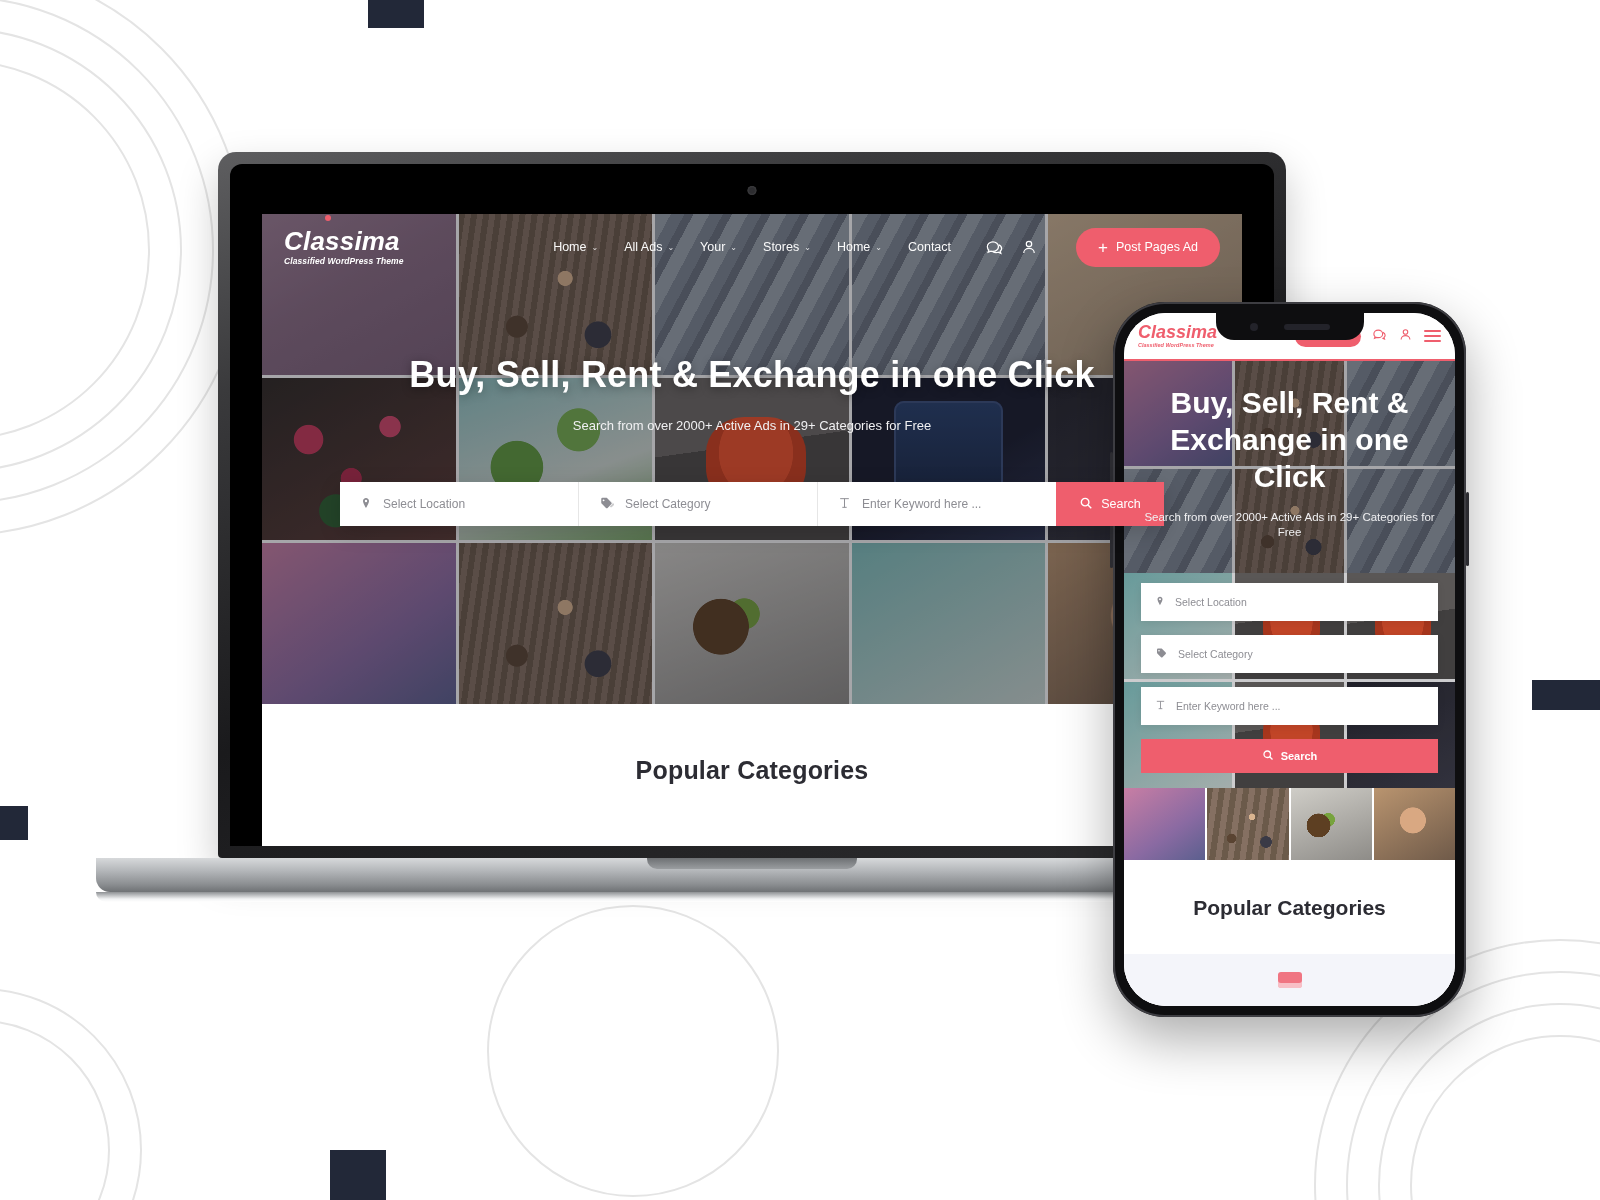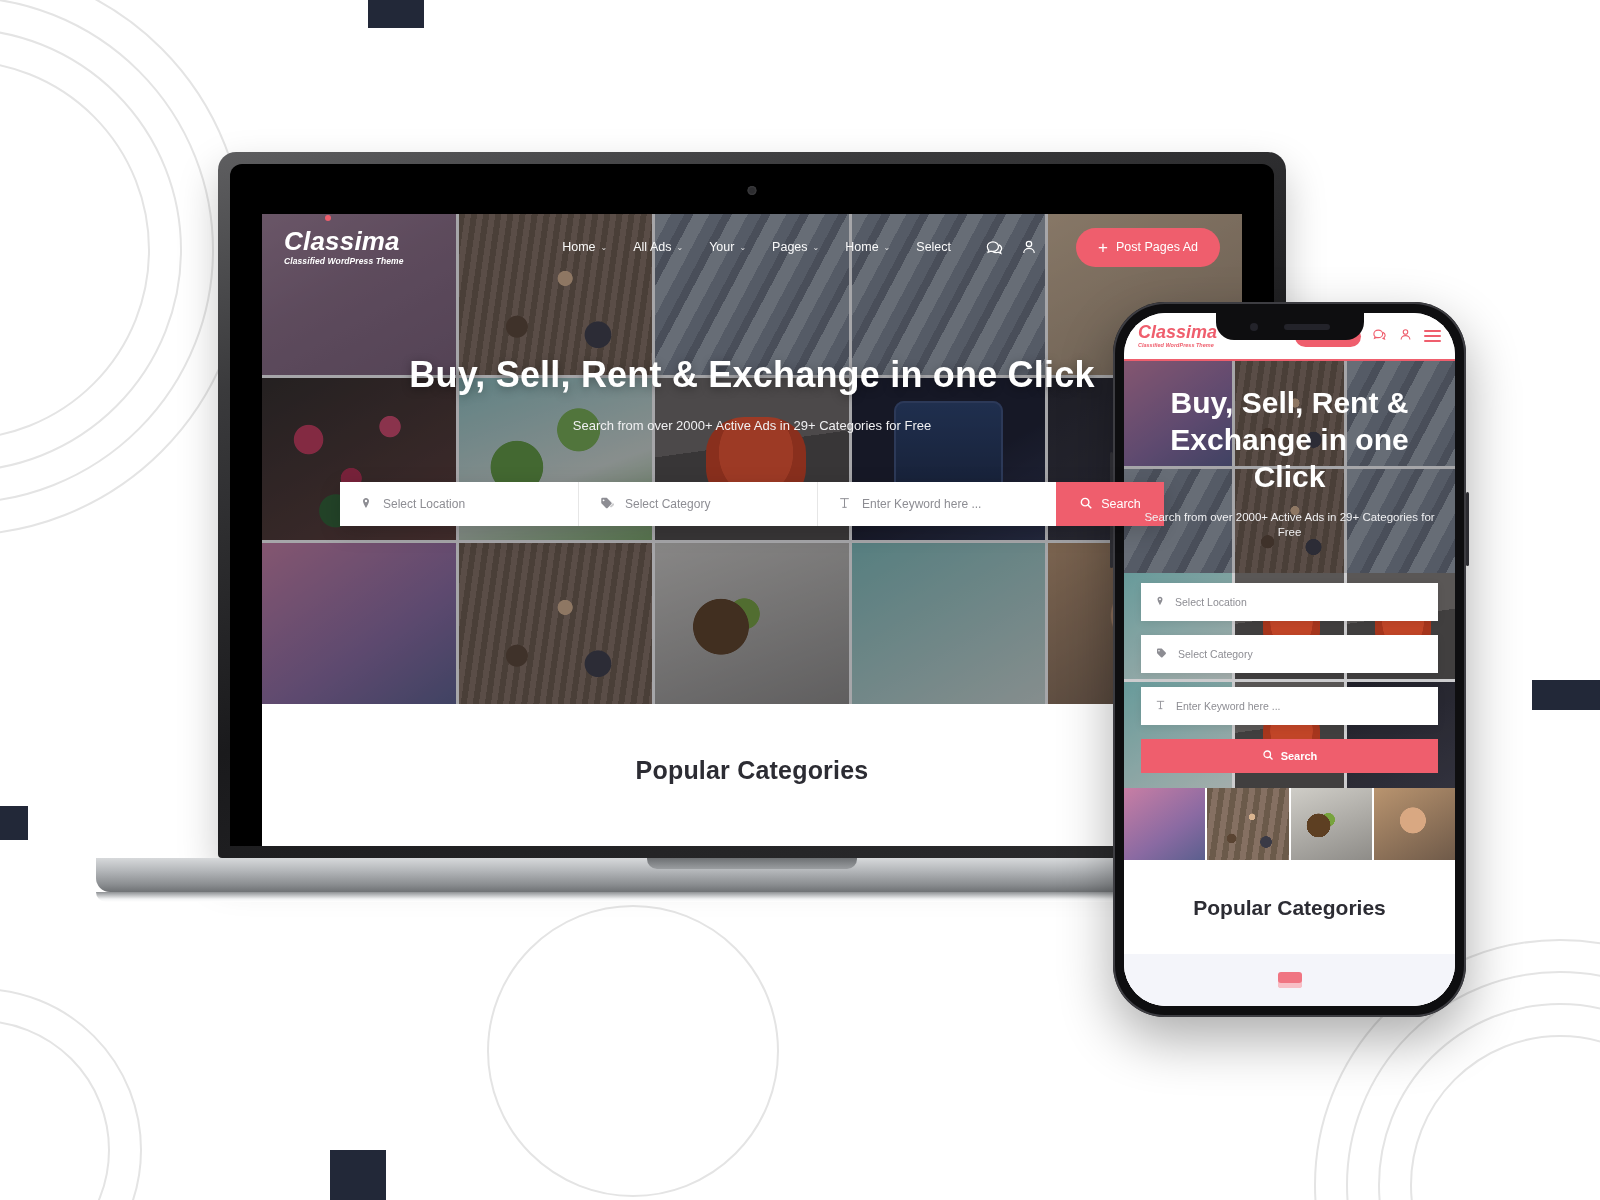--- a/index.html
+++ b/index.html
@@ -307,29 +307,29 @@
                 </a>
                 <a class="nav-item">
                   <span>All Ads</span>
                   <span class="caret">⌄</span>
                 </a>
                 <a class="nav-item">
                   <span>Your</span>
                   <span class="caret">⌄</span>
                 </a>
                 <a class="nav-item">
-                  <span>Pages</span>
+                  <span>Stores</span>
                   <span class="caret">⌄</span>
                 </a>
                 <a class="nav-item">
                   <span>Home</span>
                   <span class="caret">⌄</span>
                 </a>
                 <a class="nav-item">
-                  <span>Select</span>
+                  <span>Contact</span>
                 </a>
 
                 <div class="hdr-icons">
                   <span>
                     <svg width="19" height="19" viewBox="0 0 24 24" fill="none" stroke="#fff" stroke-width="1.6">
                       <path d="M3 11c0-3.3 3.1-6 7-6s7 2.7 7 6-3.1 6-7 6c-.9 0-1.8-.1-2.6-.4L4 18l.9-2.6C3.7 14.3 3 12.7 3 11z"></path>
                       <path d="M17.5 8.6c2 .9 3.5 2.6 3.5 4.6 0 1.4-.7 2.7-1.9 3.6l.9 2.6-3.4-1.4c-.8.3-1.7.4-2.6.4-1.6 0-3-.4-4.2-1.1"></path>
                     </svg>
                   </span>
                   <span>

